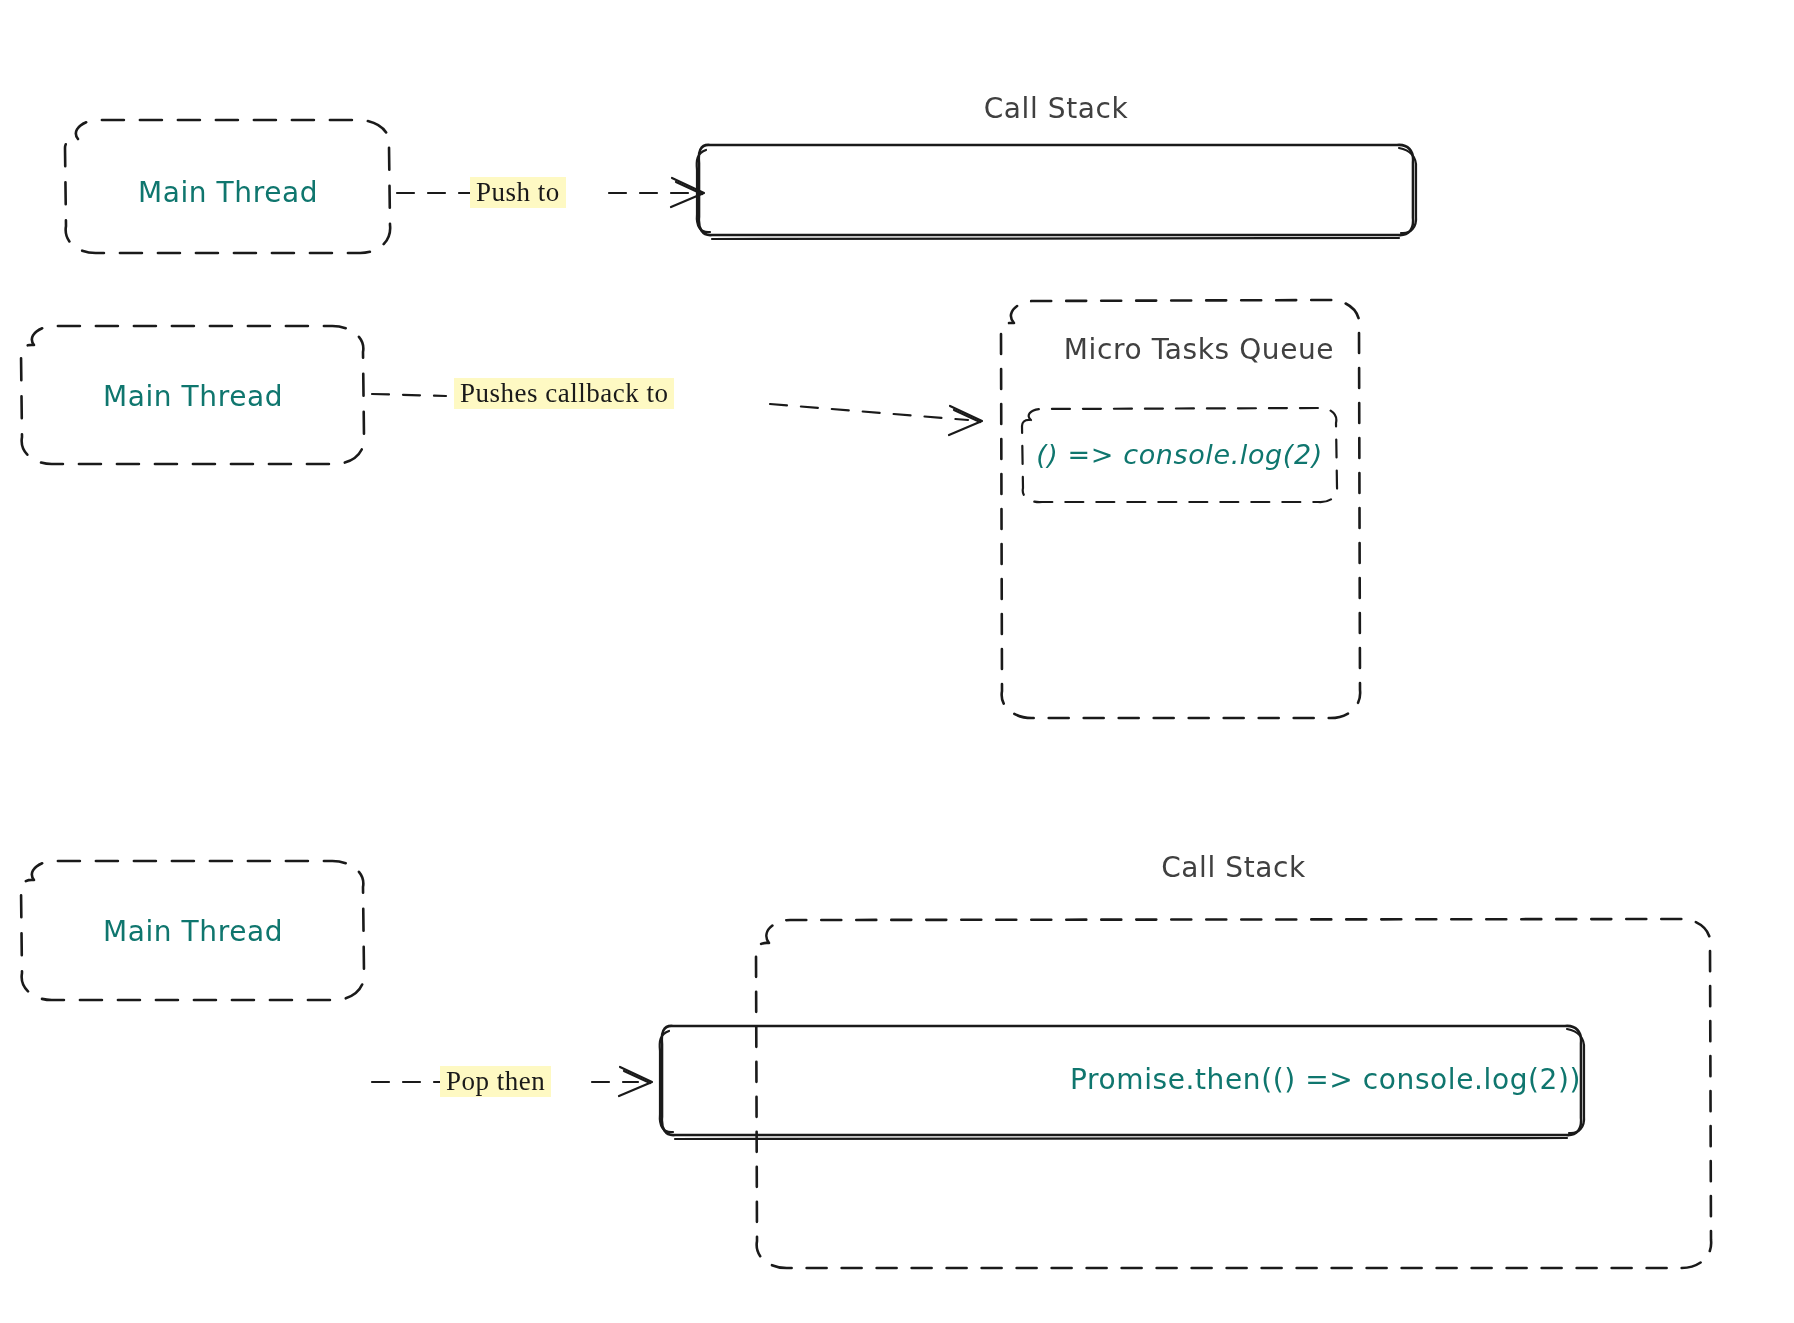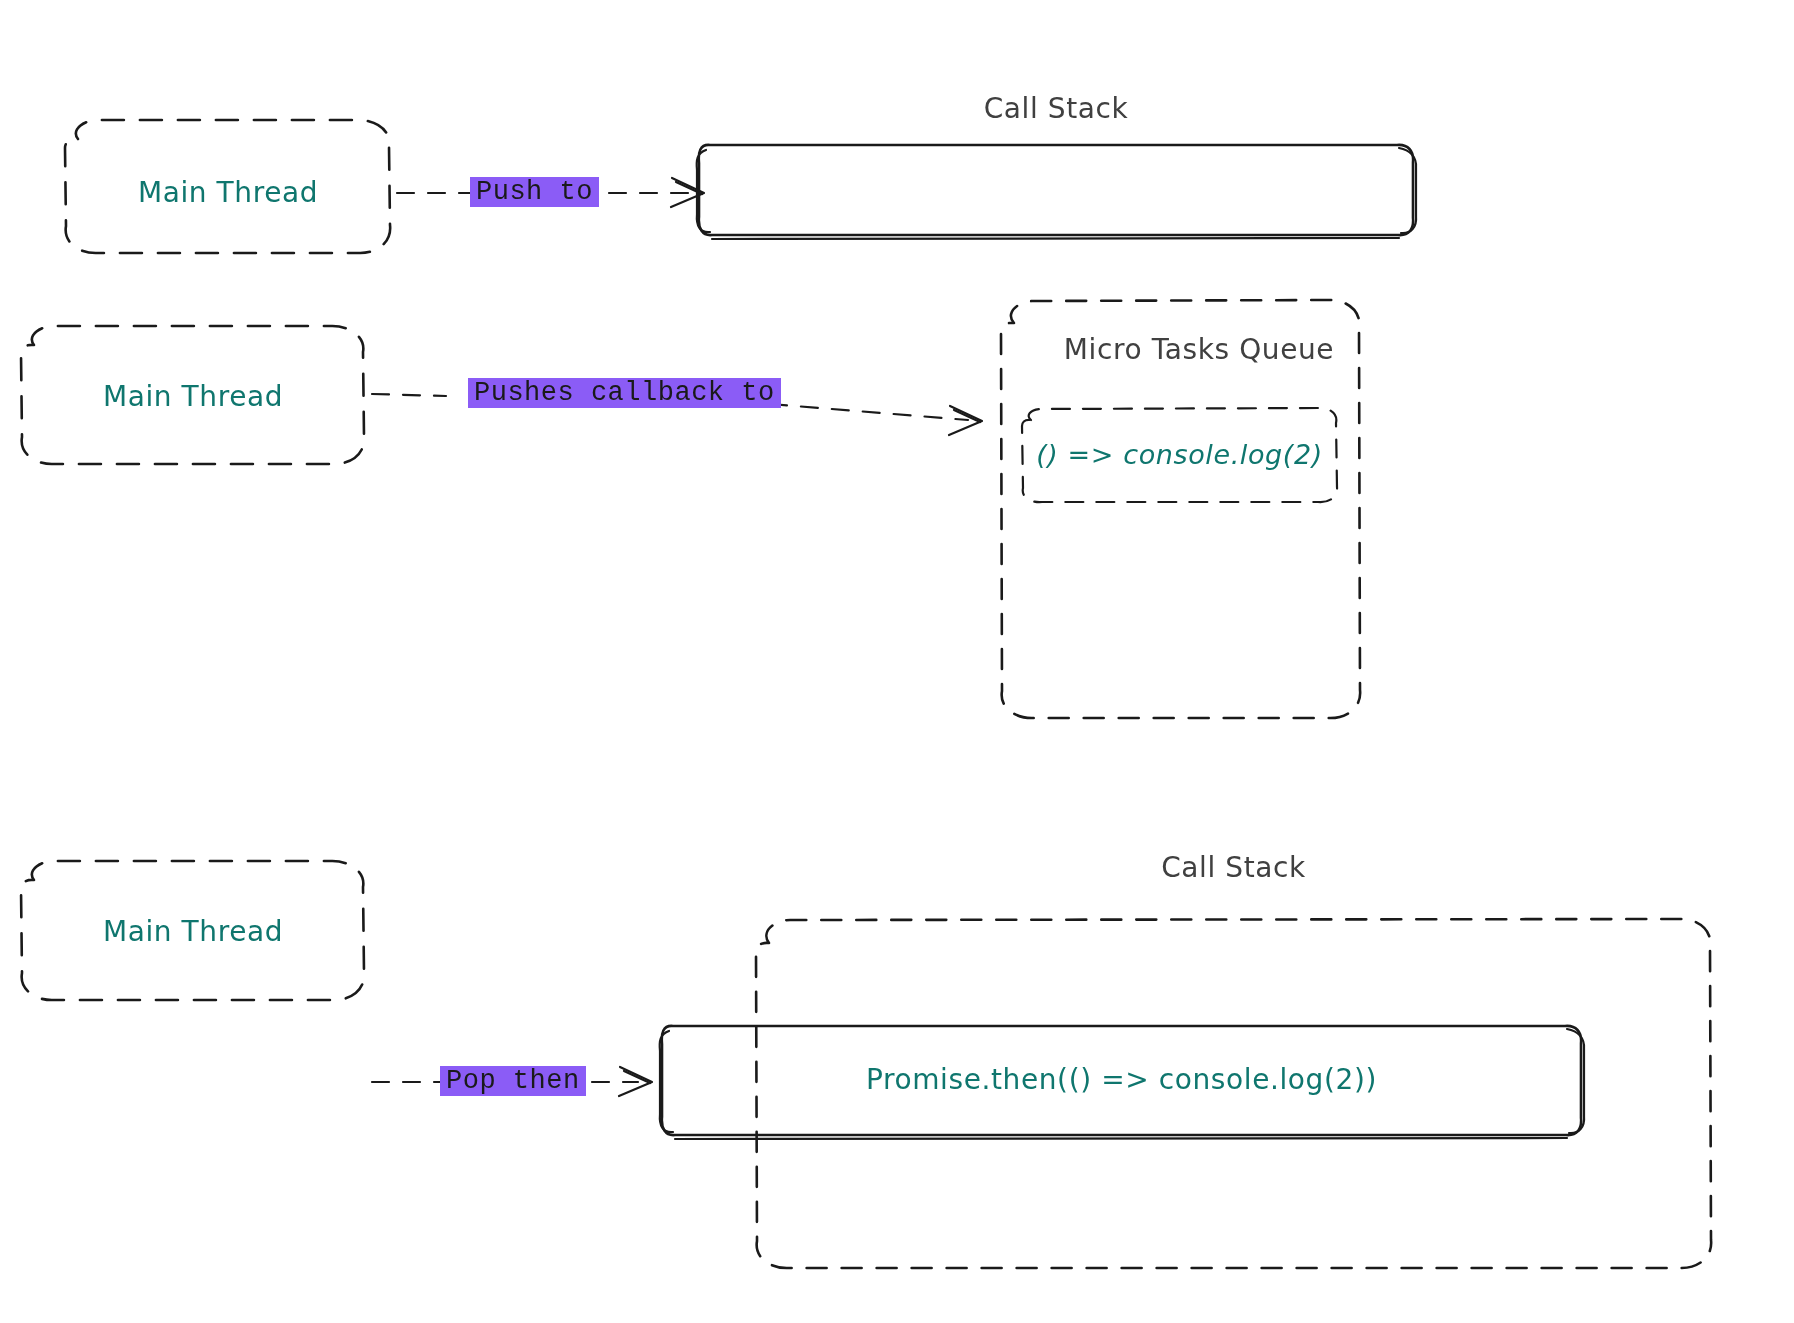--- a/index.html
+++ b/index.html
@@ -28,25 +28,25 @@
     font-size: 28px;
     letter-spacing: 0.6px;
     white-space: nowrap;
     text-align: center;
     user-select: none;
   }
 
   .edge-label {
     position: absolute;
     color: #1a1a1a;
-    font-family: Liberation Mono, monospace;
+    font-family: Liberation Serif, serif;
     font-size: 27px;
     letter-spacing: 0.5px;
     white-space: nowrap;
-    background: #8b5cf6;
+    background: #fef9c3;
     padding: 0 6px;
     user-select: none;
   }
 
   .title-label {
     position: absolute;
     color: #404040;
     font-family: "DejaVu Sans", sans-serif;
     font-size: 28px;
     letter-spacing: 0.6px;
@@ -239,27 +239,27 @@
 
   <div class="node-label" style="left:66px; top:176px; width:324px;">Main Thread</div>
 
   <div class="edge-label" style="left:470px; top:177px;">Push to</div>
 
   <div class="title-label" style="left:699px; top:92px; width:714px; text-align:center;">Call Stack</div>
 
 
   <div class="node-label" style="left:22px; top:380px; width:342px;">Main Thread</div>
 
-  <div class="edge-label" style="left:468px; top:378px;">Pushes callback to</div>
+  <div class="edge-label" style="left:454px; top:378px;">Pushes callback to</div>
 
   <div class="title-label" style="left:1002px; top:333px; width:394px; text-align:center;">Micro Tasks Queue</div>
 
   <div class="node-label" style="left:1022px; top:439px; width:315px; font-size:27px;font-style:italic;">() =&gt; console.log(2)</div>
 
   <div class="node-label" style="left:22px; top:915px; width:342px;">Main Thread</div>
 
   <div class="edge-label" style="left:440px; top:1066px;">Pop then</div>
 
   <div class="title-label" style="left:757px; top:851px; width:953px; text-align:center;">Call Stack</div>
 
-  <div class="node-label" style="left:662px; top:1063px; width:919px;">Promise.then(() =&gt; console.log(2))</div>
+  <div class="node-label" style="left:662px; top:1063px; width:919px;text-align:right;">Promise.then(() =&gt; console.log(2))</div>
 
 </div>
 
 </body></html>

